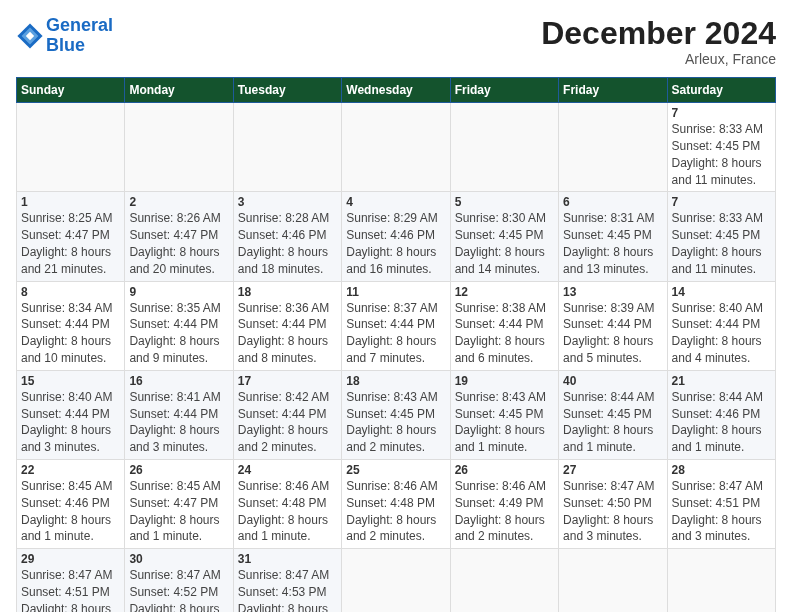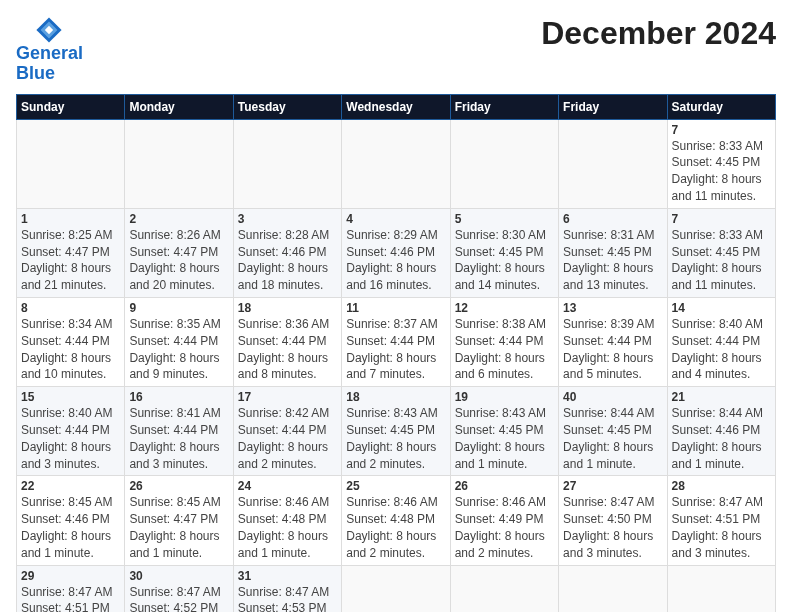--- a/index.html
+++ b/index.html
@@ -19,21 +19,20 @@
     }
     .header {
       display: flex;
       justify-content: space-between;
       align-items: flex-start;
       margin-bottom: 10px;
     }
     .logo {
       display: flex;
       align-items: center;
-      flex-direction: column;
     }
     .logo-text {
       font-size: 18px;
       font-weight: bold;
       color: #333;
       line-height: 1.1;
     }
     .logo-text span {
       color: #1a6bc4;
     }
@@ -56,21 +55,21 @@
       color: #555;
     }
     .calendar {
       flex: 1;
       border: 1px solid #ccc;
       border-collapse: collapse;
       width: 100%;
       table-layout: fixed;
     }
     .calendar th {
-      background: #0f172a;
+      background: #14532d;
       color: #fff;
       font-size: 12px;
       font-weight: bold;
       padding: 5px 4px;
       text-align: left;
       border: 1px solid #1e5a9a;
     }
     .calendar td {
       vertical-align: top;
       padding: 3px 4px;
@@ -113,20 +112,21 @@
         <polygon points="20,8 32,20 20,32 8,20" fill="#5ba0e0"></polygon>
         <polygon points="20,14 26,20 20,26 14,20" fill="#fff"></polygon>
       </svg>
       <div class="logo-text">
         <span>General</span><br>
         <span>Blue</span>
       </div>
     </div>
     <div class="title-area">
       <div class="month-title">December 2024</div>
+      <div class="location">Arleux, France</div>
     </div>
   </div>
 
   <table class="calendar">
     <thead>
       <tr>
         <th>Sunday</th>
         <th>Monday</th>
         <th>Tuesday</th>
         <th>Wednesday</th>

